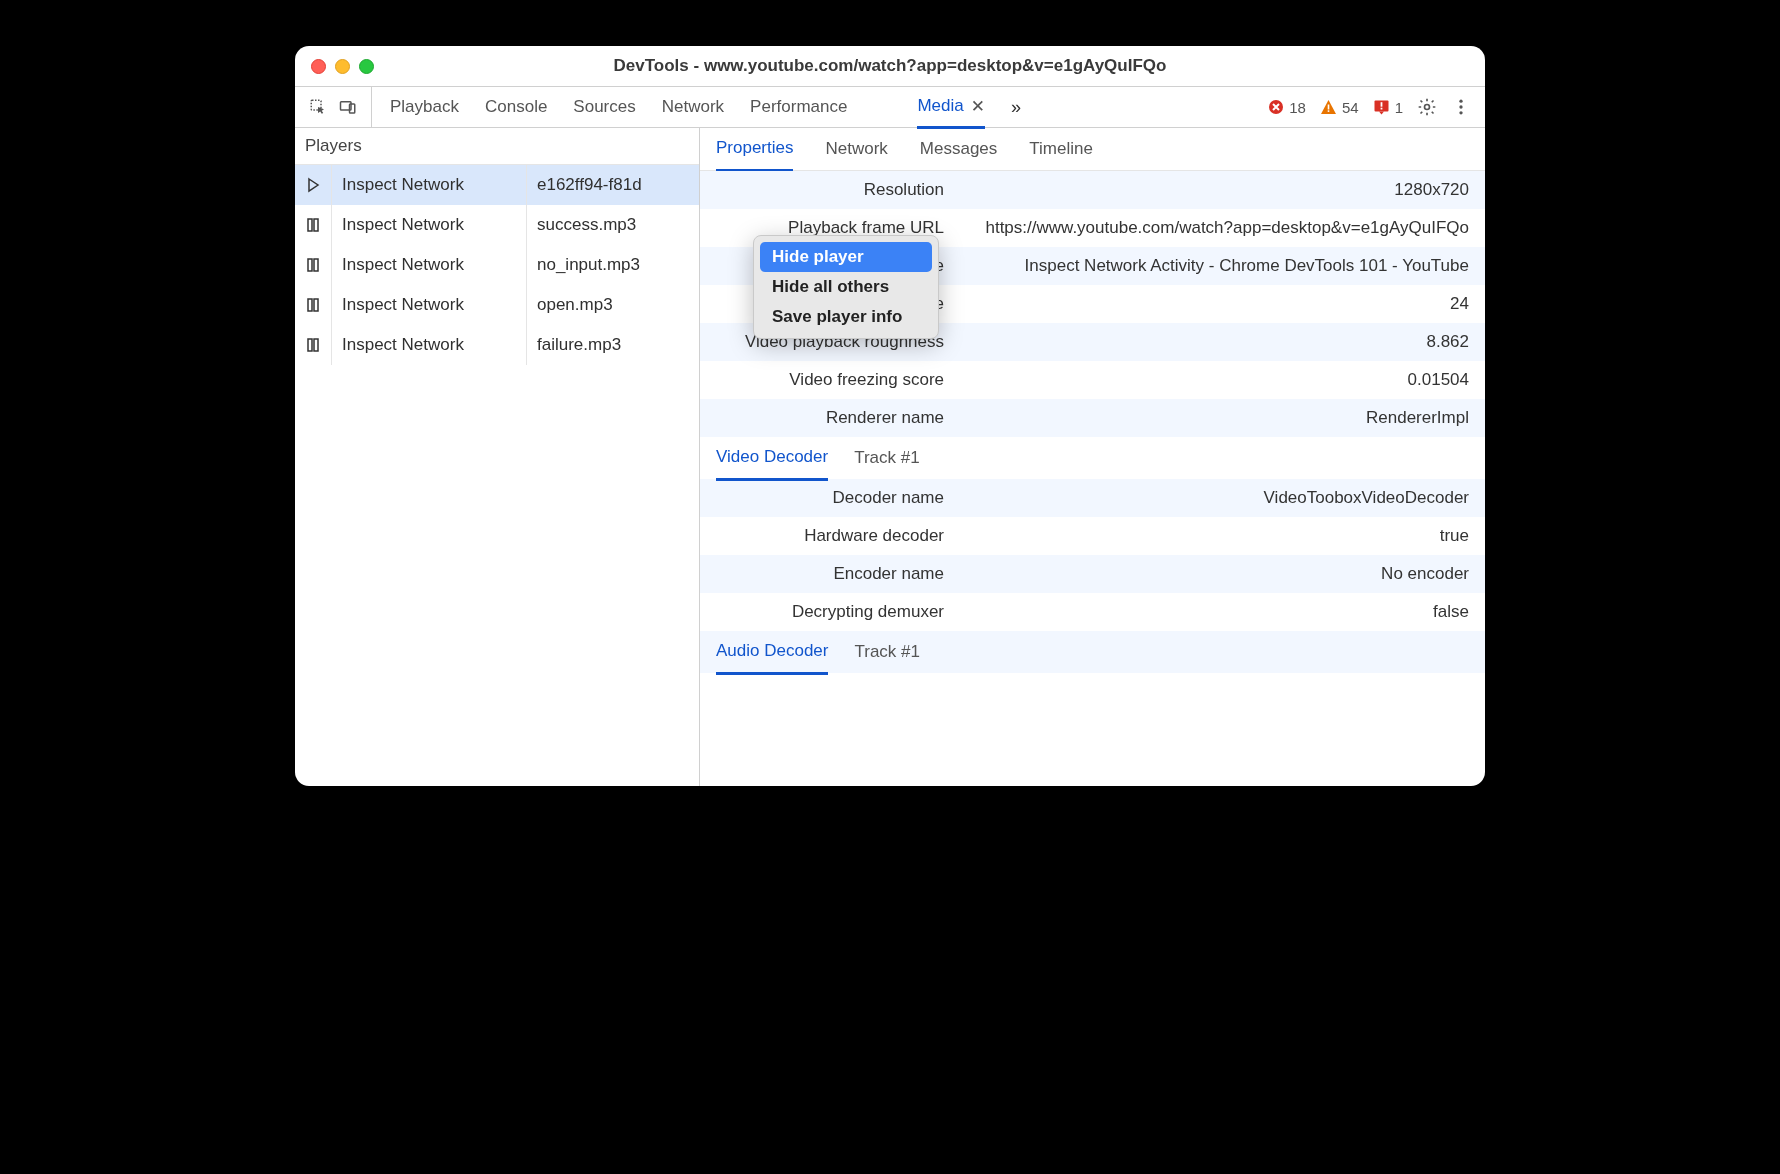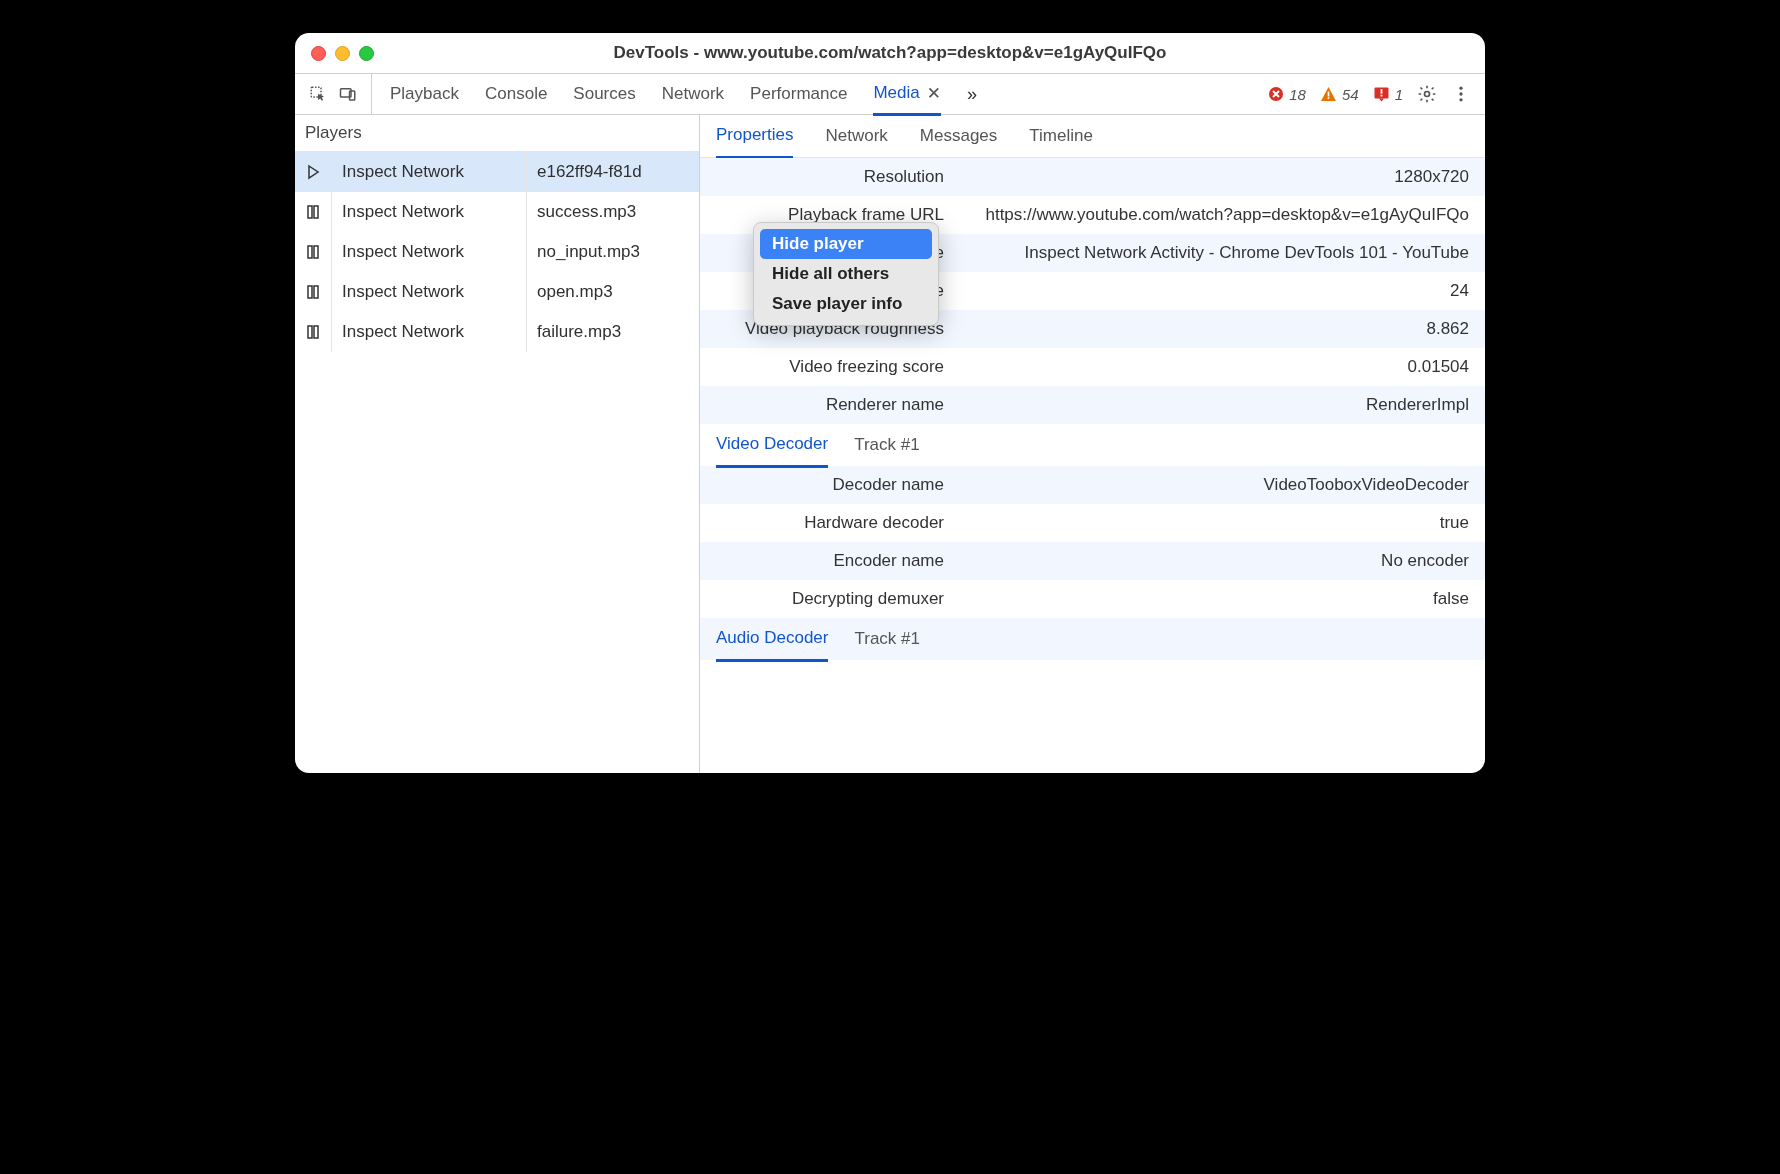--- a/index.html
+++ b/index.html
@@ -8,39 +8,39 @@
     --tab-active:#1155cc;
     --row-selected:#d9e7fb;
     --row-alt:#f2f7ff;
     --text:#303030;
     --muted:#5f6368;
     --bg-black:#000;
     --menu-bg:#e8e8e8;
     --menu-hl:#3b82f6;
   }
   html,body{margin:0;padding:0;background:var(--bg-black);font-family:"Helvetica Neue",Arial,sans-serif;color:var(--text);}
-  .stage{width:1780px;height:1174px;display:flex;align-items:flex-start;justify-content:center;padding-top:33px;box-sizing:border-box;}
+  .stage{width:1780px;height:1174px;display:flex;align-items:flex-start;justify-content:center;padding-top:46px;box-sizing:border-box;}
   .window{width:1190px;height:740px;background:#fff;border-radius:14px;box-shadow:0 20px 50px rgba(0,0,0,.55);overflow:hidden;display:flex;flex-direction:column;position:relative;}
   
   .titlebar{height:40px;display:flex;align-items:center;border-bottom:1px solid var(--border);position:relative;}
   .traffic{display:flex;gap:9px;padding-left:16px;align-items:center;}
   .dot{width:13px;height:13px;border-radius:50%;}
   .dot.red{background:#ff5f57;border:1px solid #e34037;}
   .dot.yellow{background:#febc2e;border:1px solid #e0a020;}
   .dot.green{background:#28c840;border:1px solid #1ea830;}
   .titlebar .title{position:absolute;left:0;right:0;text-align:center;font-weight:700;font-size:17px;color:#3a3a3a;pointer-events:none;}
   
   .toolbar{height:40px;border-bottom:1px solid var(--border);display:flex;align-items:stretch;font-size:17px;}
   .toolbar .leftbtns{display:flex;align-items:center;gap:12px;padding:0 14px;border-right:1px solid var(--border);}
   .toolbar .tabs{display:flex;align-items:center;gap:26px;padding:0 18px;flex:1;}
   .toolbar .tabs .tab{color:#555;cursor:pointer;display:flex;align-items:center;gap:7px;}
-  .toolbar .tabs .tab.active{color:var(--tab-active);border-bottom:3px solid var(--tab-active);height:40px;display:flex;align-items:center;margin-bottom:-1px;}
+  .toolbar .tabs .tab.active{color:var(--tab-active);border-bottom:3px solid var(--tab-active);height:40px;display:flex;align-items:center;margin-bottom:-1px;margin-left:44px;}
   .toolbar .tabs .more{font-size:18px;}
   .toolbar .right{display:flex;align-items:center;gap:14px;padding:0 14px;}
-  .counter{display:inline-flex;align-items:center;gap:5px;font-size:15px;color:#555;font-style:italic;}
+  .counter{display:inline-flex;align-items:center;gap:5px;font-size:15px;color:#555;}
   .ic{display:inline-block;}
   .ic.err{width:16px;height:16px;}
   .ic.warn{width:17px;height:17px;}
   .ic.issue{width:17px;height:17px;}
   .ic.gear svg,.ic.kebab svg{width:20px;height:20px;display:block;}
   .ic.close-x{font-weight:400;color:#555;}
   
   .content{flex:1;display:flex;overflow:hidden;}
   .sidebar{width:404px;min-width:404px;border-right:1px solid var(--border);display:flex;flex-direction:column;overflow:hidden;}
   .sidebar .hdr{padding:8px 10px;font-size:17px;border-bottom:1px solid var(--border-light);color:#444;}

